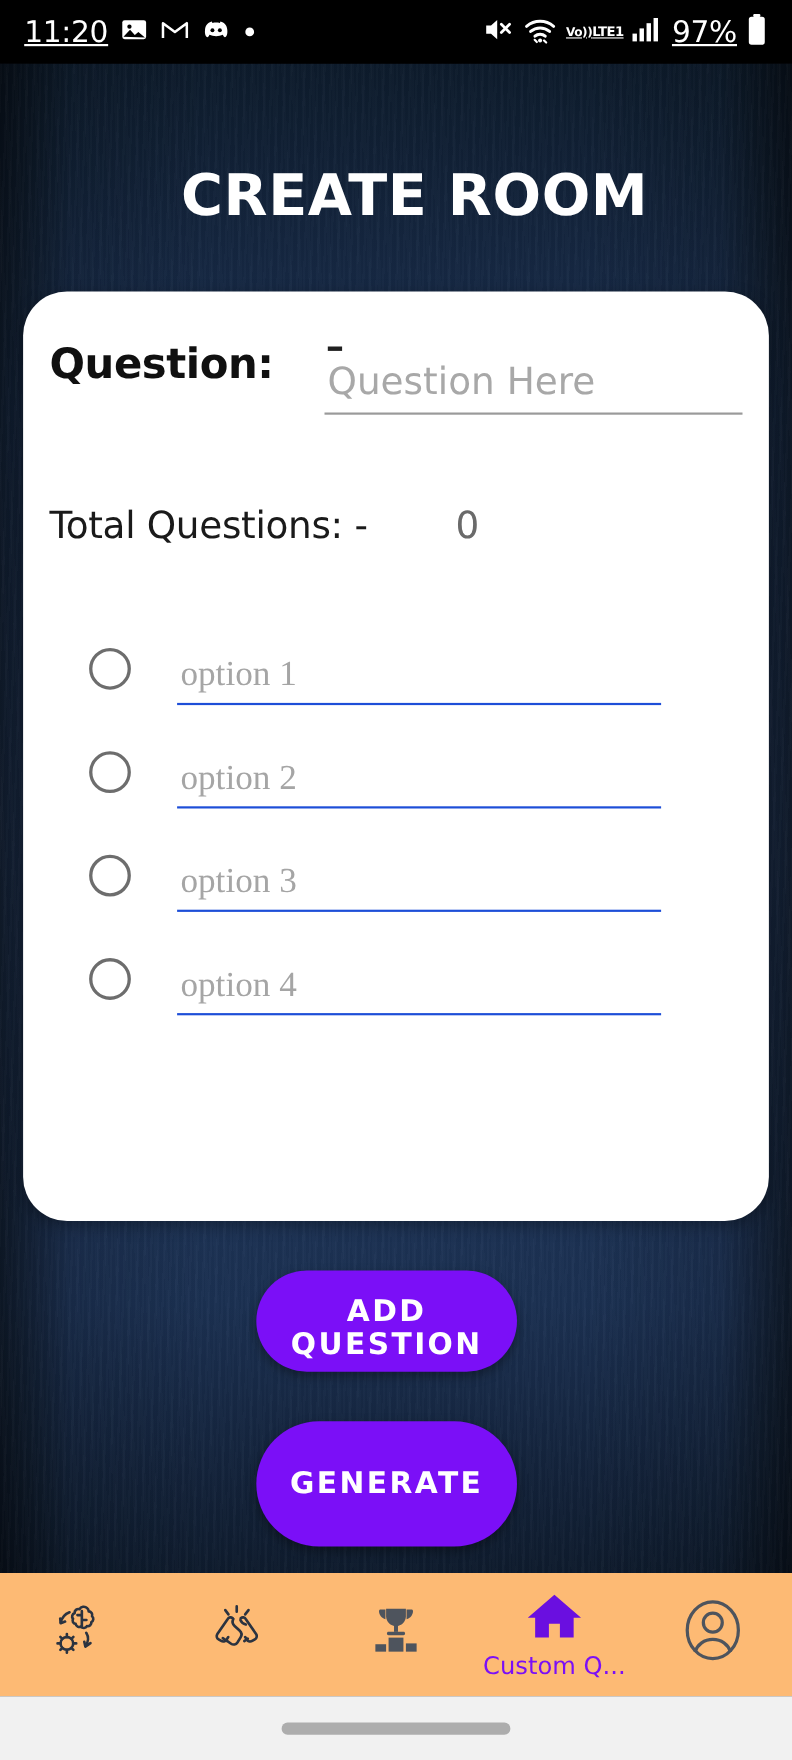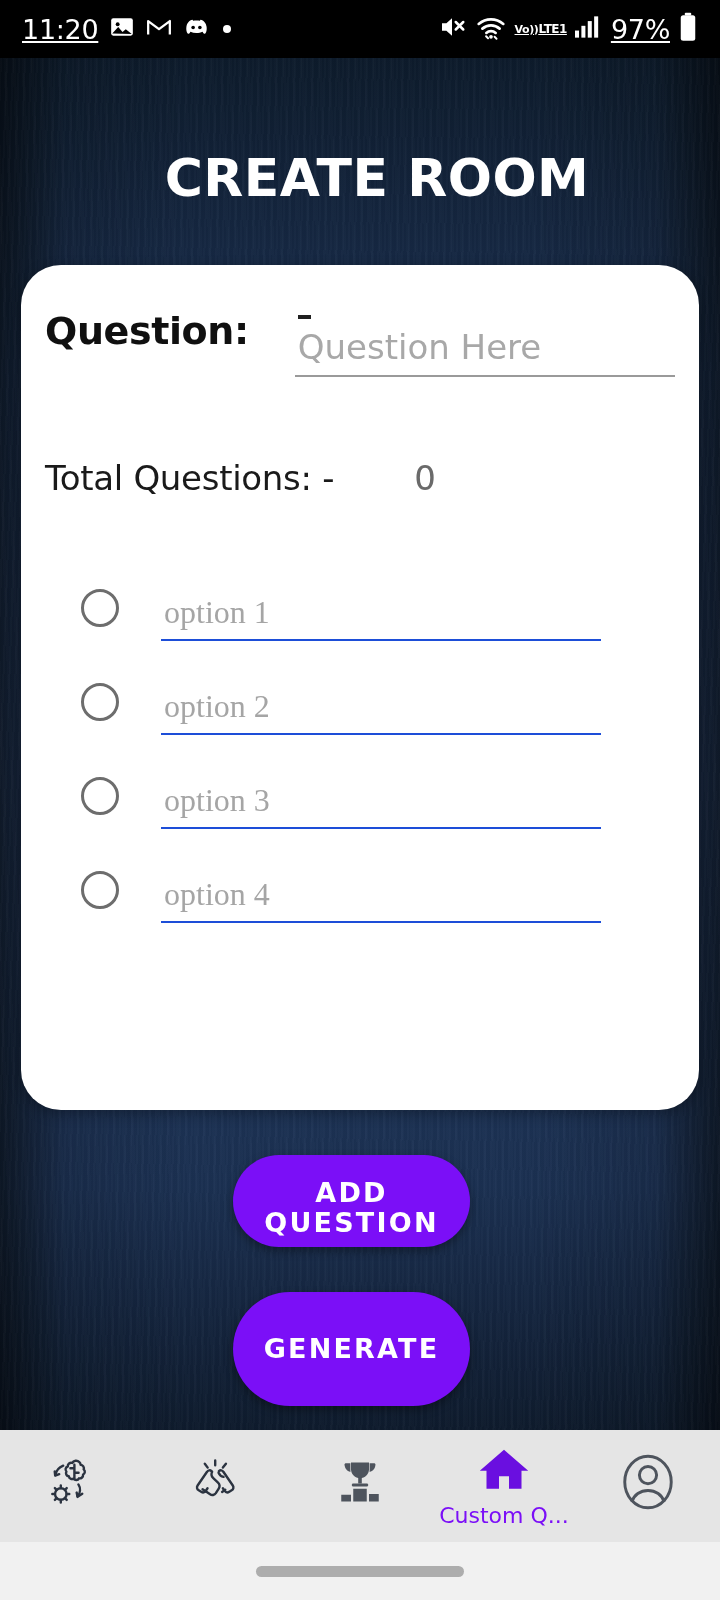--- a/index.html
+++ b/index.html
@@ -182,21 +182,21 @@
   #generate-button {
     left:233px; top:1292px;
     width:237px; height:114px;
     font-size:27px;
   }
 
   
   #bottom-nav {
     position:absolute; bottom:58px; left:0;
     width:720px; height:112px;
-    background:#e5e5e5;
+    background:#fdba74;
     display:flex; align-items:center;
   }
   .nav-item {
     flex:1; height:112px;
     display:flex; flex-direction:column;
     align-items:center; justify-content:center;
     gap:2px; cursor:pointer;
   }
   .nav-label {
     font-size:22px; color:#7B0FF7;

